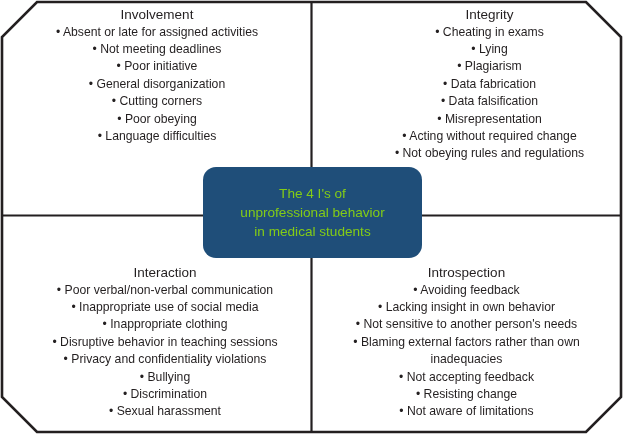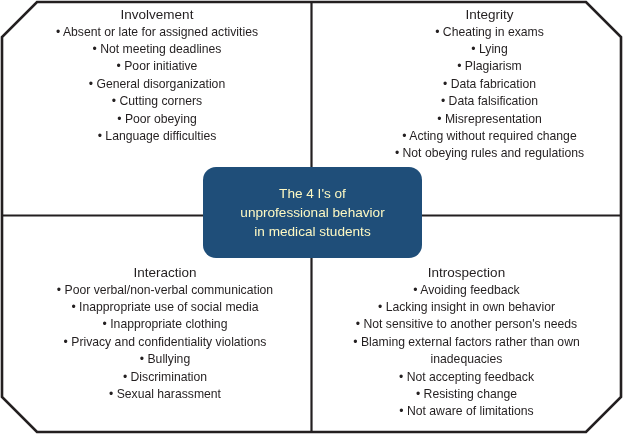--- a/index.html
+++ b/index.html
@@ -71,21 +71,21 @@
     width: 219px;
     height: 91px;
     background: #1f4e79;
     border-radius: 13px;
     display: flex;
     align-items: center;
     justify-content: center;
     box-sizing: border-box;
   }
   #center-badge-text {
-    color: #fef9c3;
+    color: #84cc16;
     font-size: 13.6px;
     line-height: 19px;
     text-align: center;
     padding: 0 12px;
   }
 </style>
 </head>
 <body>
 
 <div id="figure">
@@ -124,20 +124,21 @@
       <li>• Not obeying rules and regulations</li>
     </ul>
   </div>
 
   <div class="quadrant" id="q-interaction">
     <div class="q-title">Interaction</div>
     <ul class="q-list">
       <li>• Poor verbal/non-verbal communication</li>
       <li>• Inappropriate use of social media</li>
       <li>• Inappropriate clothing</li>
+      <li>• Disruptive behavior in teaching sessions</li>
       <li>• Privacy and confidentiality violations</li>
       <li>• Bullying</li>
       <li>• Discrimination</li>
       <li>• Sexual harassment</li>
     </ul>
   </div>
 
   <div class="quadrant" id="q-introspection">
     <div class="q-title">Introspection</div>
     <ul class="q-list">

